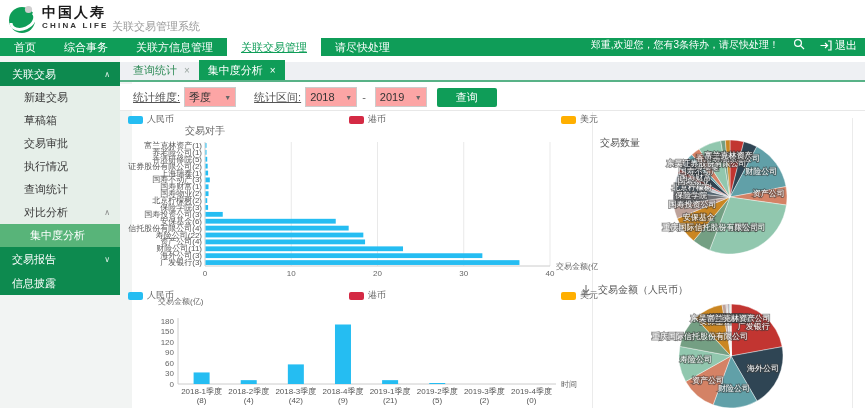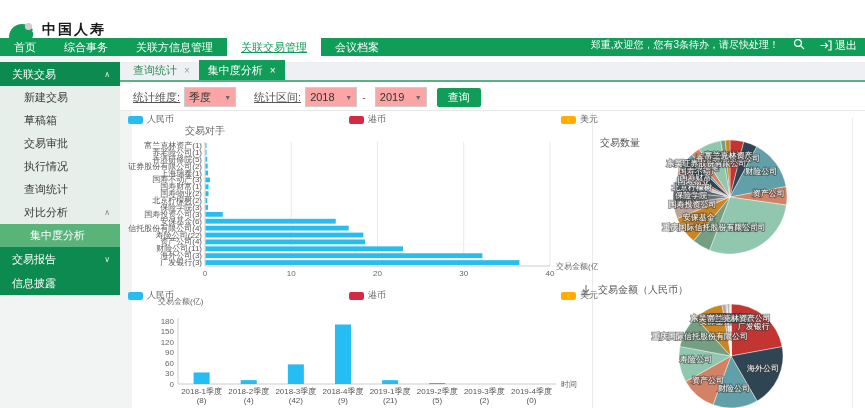--- a/index.html
+++ b/index.html
@@ -1,19 +1,19 @@
 <!DOCTYPE html>
 <html><head>
 <meta charset="utf-8">
 <style>
   html,body{margin:0;padding:0;}
   body{font-family:"Liberation Sans","DejaVu Sans",sans-serif;background:#fff;}
   .page{position:relative;width:865px;height:408px;overflow:hidden;background:#fff;}
   
-  .hdr{position:absolute;left:0;top:17px;width:865px;height:38px;background:#fff;}
+  .hdr{position:absolute;left:0;top:0;width:865px;height:38px;background:#fff;}
   .logo{position:absolute;left:8px;top:4px;width:30px;height:30px;}
   .brand-cn{position:absolute;left:42px;top:4px;font-family:"Liberation Serif","DejaVu Serif",serif;font-weight:bold;font-size:14px;color:#1a1a1a;letter-spacing:2px;}
   .brand-en{position:absolute;left:42px;top:21px;font-size:8px;font-weight:bold;color:#333;letter-spacing:2.2px;}
   .sys-title{position:absolute;left:112px;top:19px;font-size:11px;color:#9a9a9a;}
   
   .nav{position:absolute;left:0;top:38px;width:865px;height:18px;background:#0f9d58;display:flex;align-items:stretch;}
   .nav-item{display:flex;align-items:center;padding:0 14px;color:#fff;font-size:11px;cursor:pointer;}
   .nav-item.active{background:#fff;color:#0f9d58;text-decoration:underline;}
   .nav-right{margin-left:auto;display:flex;align-items:flex-start;gap:14px;padding-right:8px;}
   .greeting{color:#fff;font-size:10px;}
@@ -36,21 +36,21 @@
   .tab{height:20px;display:flex;align-items:center;gap:7px;padding:0 9px;font-size:11px;color:#2e8b57;cursor:pointer;}
   .tab .x{color:#9aa5a0;font-size:10px;}
   .tab.active{background:#0f9d58;color:#fff;}
   .tab.active .x{color:#fff;}
   
   .filterbar{position:absolute;left:120px;top:84px;width:745px;height:26px;background:#fff;display:flex;align-items:center;font-size:11px;color:#555;}
   .filterbar .lab{margin-left:13px;text-decoration:underline;}
   .sel{margin-left:4px;width:42px;height:18px;border:1px solid #ccc;background:#fca5a5;display:inline-flex;align-items:center;justify-content:space-between;padding:0 4px;color:#333;cursor:pointer;}
   .sel .caret{font-size:7px;color:#666;}
   .dash{margin:0 5px;color:#666;}
-  .btn{margin-left:10px;background:#0f9d58;color:#fff;padding:2px 11px;border-radius:2px;border:none;font-size:11px;cursor:pointer;}
+  .btn{margin-left:10px;background:#0f9d58;color:#fff;padding:2px 19px;border-radius:2px;border:none;font-size:11px;cursor:pointer;}
   .sep-h{position:absolute;left:120px;top:110px;width:745px;height:1px;background:#e8e8e8;}
   .sep-v1{position:absolute;left:592px;top:112px;width:1px;height:296px;background:#ebebeb;}
   .sep-v2{position:absolute;left:852px;top:118px;width:1px;height:290px;background:#ebebeb;}
   
   svg{font-family:inherit;}
   .legend{position:absolute;left:128px;width:470px;display:flex;justify-content:space-between;gap:18px;align-items:center;}
   .lg-item{display:flex;align-items:center;gap:4px;font-size:9px;color:#666;cursor:pointer;}
   .lg-sw{width:15px;height:8px;border-radius:2px;display:inline-block;}
   .pie-title{position:absolute;font-size:10px;color:#555;}
   .dl{position:absolute;left:580px;top:283px;display:flex;align-items:center;gap:6px;cursor:pointer;}
@@ -71,21 +71,21 @@
     <div class="brand-en">CHINA LIFE</div>
     <div class="sys-title">关联交易管理系统</div>
   </div>
 
   <div class="nav">
     <div style="display:flex" id="nav-items">
         <span class="nav-item">首页</span>
         <span class="nav-item">综合事务</span>
         <span class="nav-item">关联方信息管理</span>
         <span class="nav-item active">关联交易管理</span>
-        <span class="nav-item">会议档案</span>
+        <span class="nav-item">请尽快处理</span>
       </div>
     <div class="nav-right">
       <span class="greeting">郑重,欢迎您，您有3条待办，请尽快处理！</span>
       <span class="nav-ic">
         <svg width="12" height="12" viewBox="0 0 12 12">
             <circle cx="5" cy="5" r="3.4" stroke="#fff" stroke-width="1.2" fill="none"></circle>
             <line x1="7.6" y1="7.6" x2="11" y2="11" stroke="#fff" stroke-width="1.2"></line>
           </svg>
       </span>
       <span class="logout">

